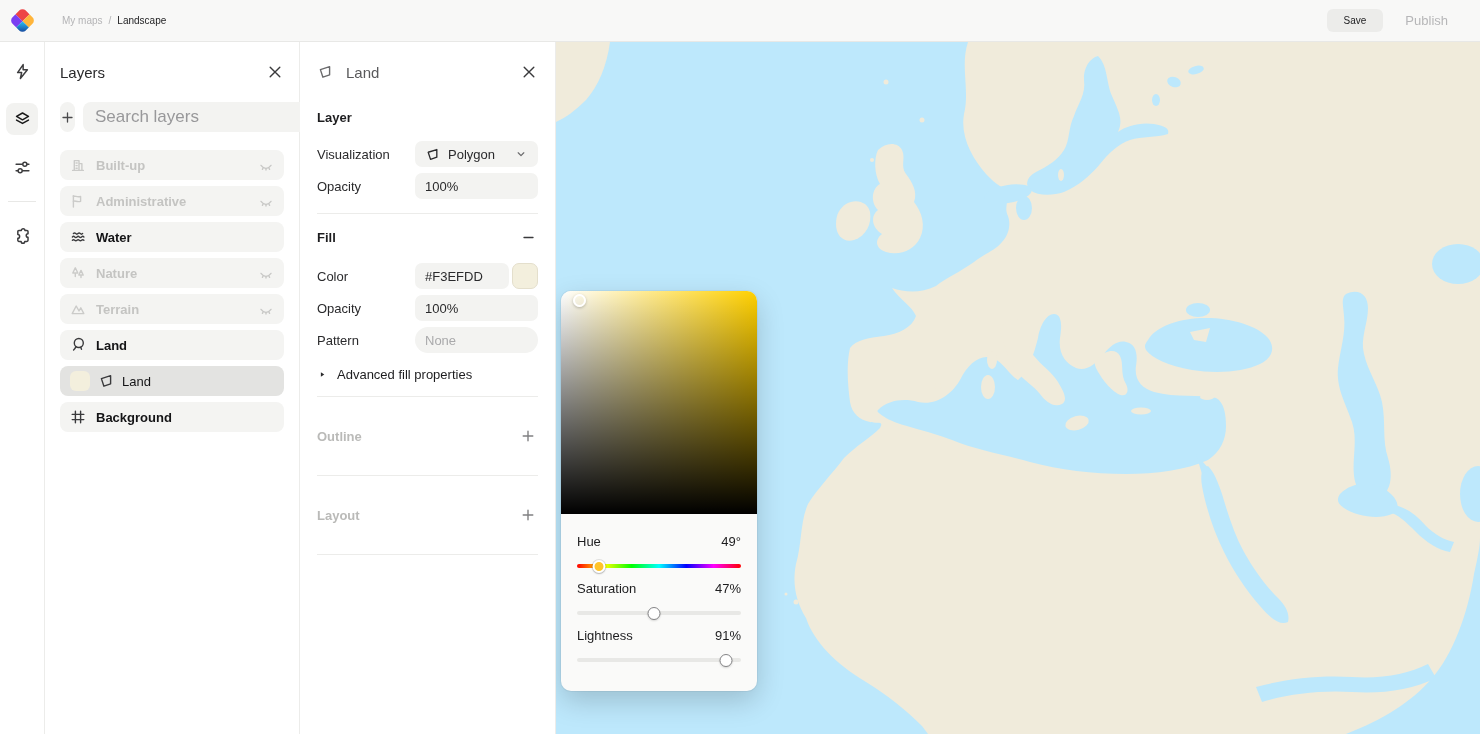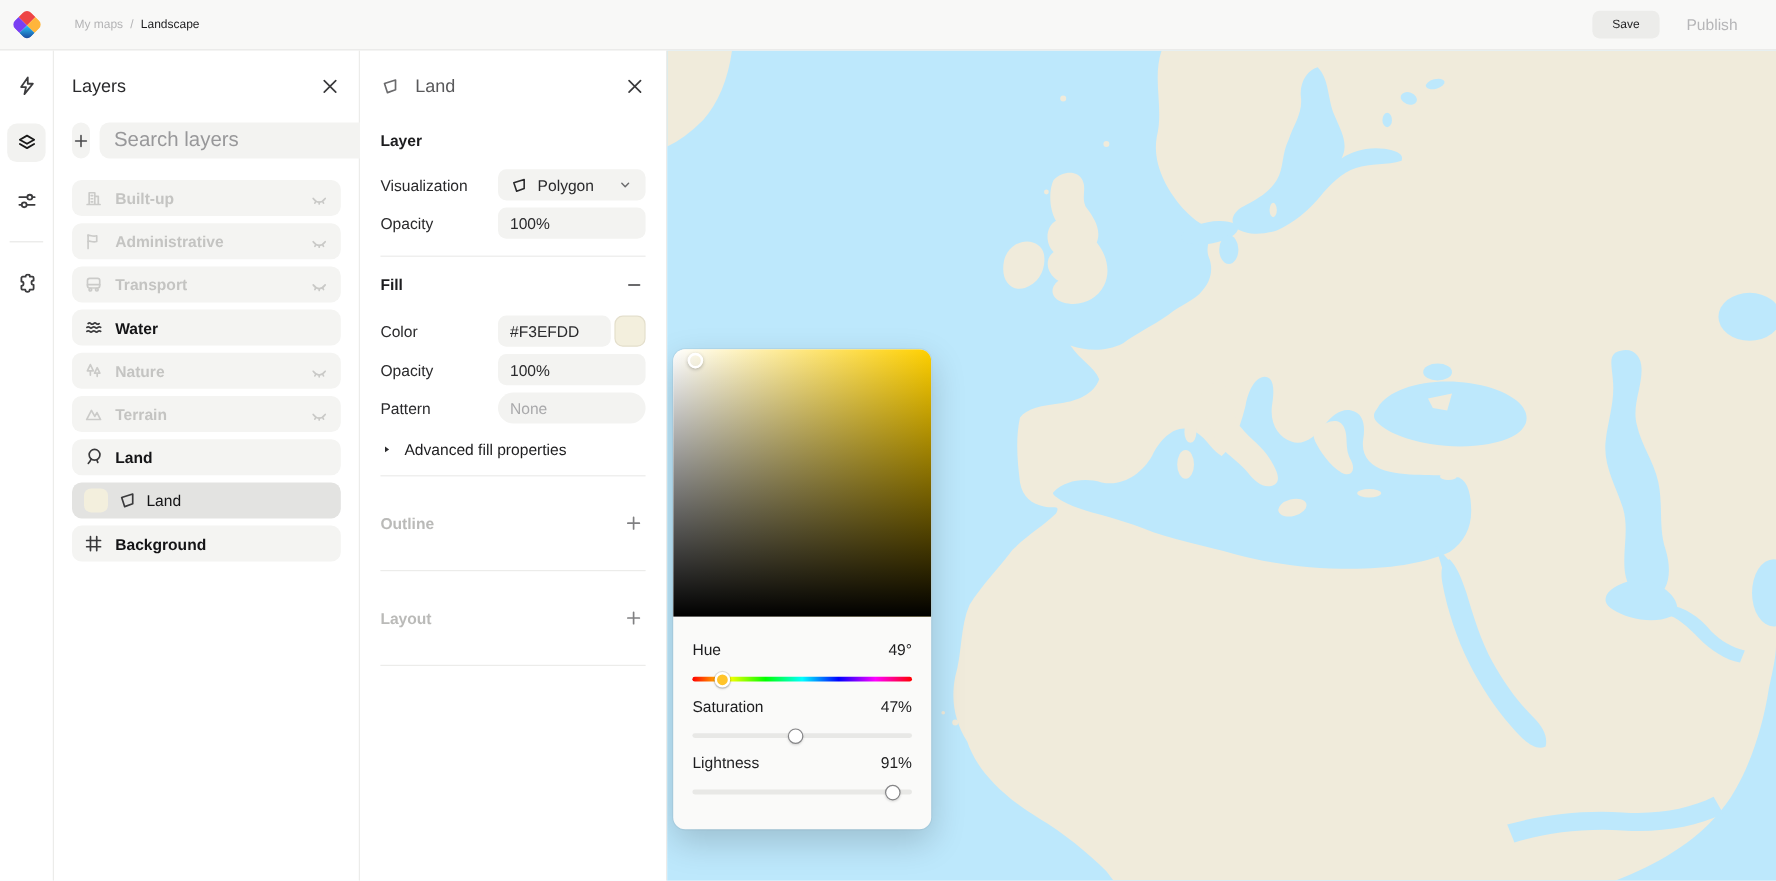--- a/index.html
+++ b/index.html
@@ -72,21 +72,21 @@
   .fill-head .sec-heading { margin:0; }
   .collapsed-sec { display:flex; align-items:center; justify-content:space-between; height:50px; }
   .collapsed-sec .sec-heading { margin:0; color:#BABAB8; }
   .plus-btn { color:#808082; }
 
   
   .map { flex:1; position:relative; background:var(--water); overflow:hidden; }
   .map svg.geo { position:absolute; inset:0; display:block; }
 
   
-  .picker { position:absolute; left:5px; top:249px; width:215px; background:#FAFAF9; border-radius:10px;
+  .picker { position:absolute; left:5px; top:249px; width:196px; background:#FAFAF9; border-radius:10px;
             box-shadow:0 10px 28px rgba(0,0,0,.18), 0 0 0 1px rgba(0,0,0,.04); z-index:20; }
   .grad { height:223px; border-radius:10px 10px 0 0; position:relative; }
   .grad-cursor { position:absolute; left:12px; top:3px; width:13px; height:13px; border:2.6px solid #fff; border-radius:50%; box-shadow:0 1px 3px rgba(0,0,0,.25); }
   .picker-body { padding:12px 16px 18px; }
   .pk-row { display:flex; justify-content:space-between; align-items:center; margin:8px 0 10px; }
   .pk-label { color:#1d1d1f; }
   .pk-value { color:#1d1d1f; }
   .pk-track { position:relative; height:14px; margin-bottom:6px; cursor:pointer; }
   .pk-line { position:absolute; left:0; right:0; top:5px; height:4px; border-radius:2px; background:#E8E8E6; }
   .pk-line.hue { background:linear-gradient(to right,#ff0000,#ffff00 16.6%,#00ff00 33.3%,#00ffff 50%,#0000ff 66.6%,#ff00ff 83.3%,#ff0000); }
@@ -247,29 +247,20 @@
     </div>
     <div class="layer-item muted">
       <svg class="icon li-icon" width="16" height="16">
           <use href="#i-flag"></use>
         </svg>
       <span>Administrative</span>
       <svg class="icon eye" width="16" height="16">
           <use href="#i-eye-closed"></use>
         </svg>
     </div>
-    <div class="layer-item muted">
-      <svg class="icon li-icon" width="16" height="16">
-          <use href="#i-bus"></use>
-        </svg>
-      <span>Transport</span>
-      <svg class="icon eye" width="16" height="16">
-          <use href="#i-eye-closed"></use>
-        </svg>
-    </div>
     <div class="layer-item">
       <svg class="icon li-icon" width="16" height="16">
           <use href="#i-waves"></use>
         </svg>
       <span>Water</span>
     </div>
     <div class="layer-item muted">
       <svg class="icon li-icon" width="16" height="16">
           <use href="#i-trees"></use>
         </svg>

